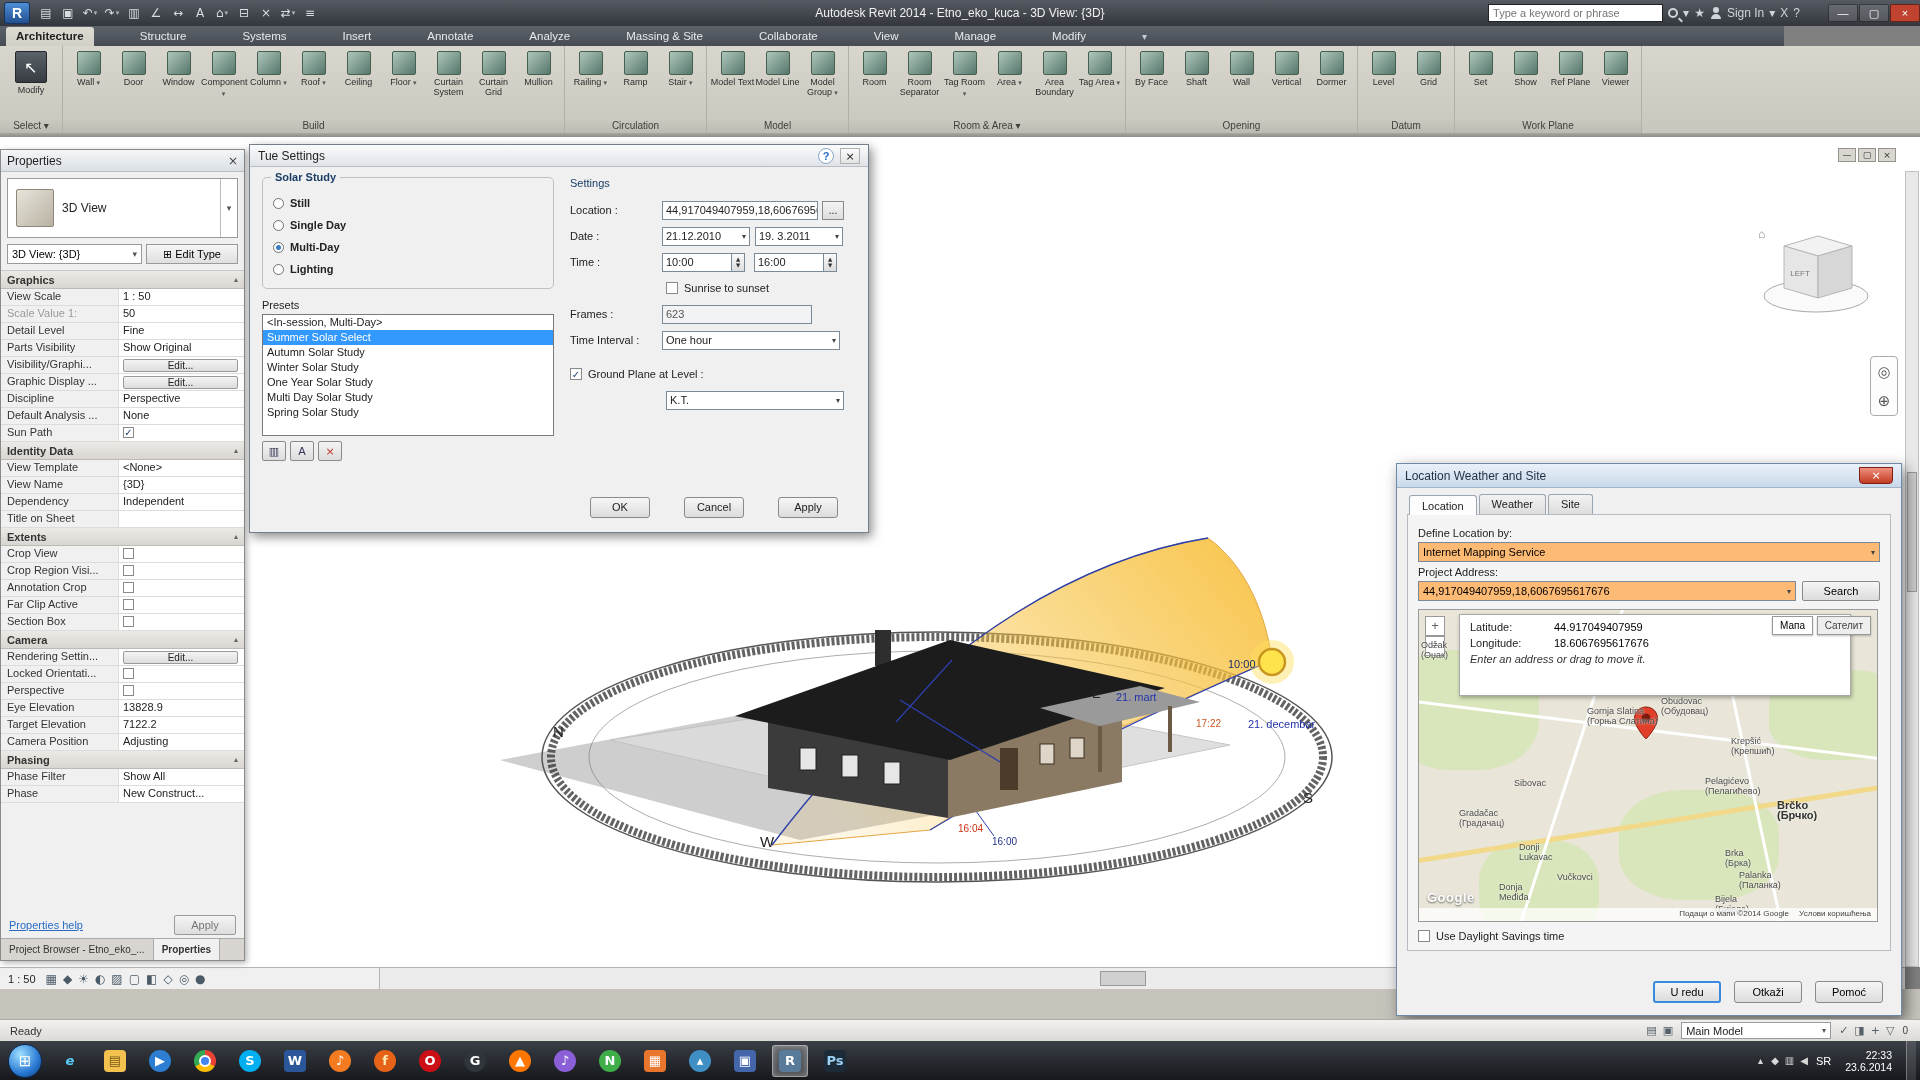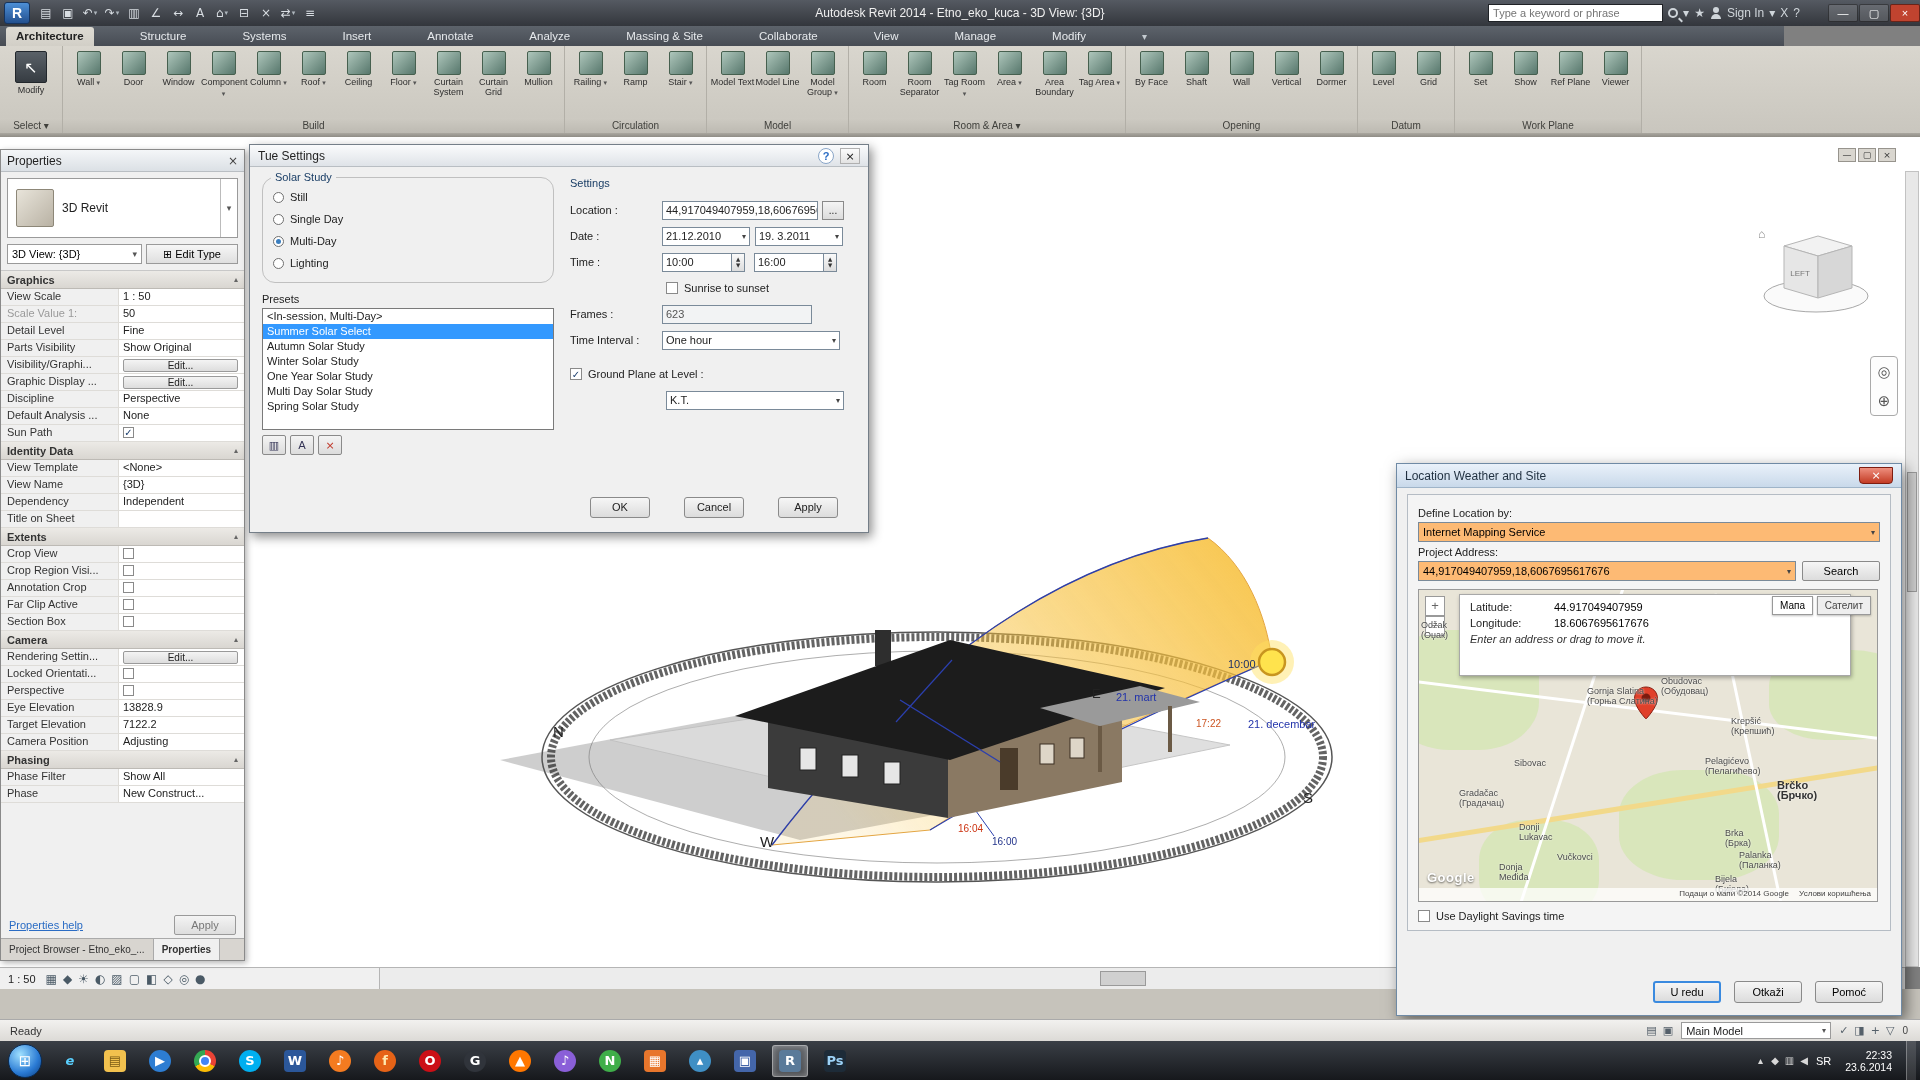--- a/index.html
+++ b/index.html
@@ -117,21 +117,21 @@
   
   #sun-dialog { position:absolute; left:249px; top:144px; width:620px; height:389px; background:#f0f0f0;
     border:1px solid #747e88; box-shadow:3px 4px 10px rgba(0,0,0,.45); z-index:15; }
   #sun-title { height:22px; background:linear-gradient(#fafbfc,#dfe3e8); border-bottom:1px solid #b9bec3;
     display:flex; align-items:center; padding:0 8px; font-size:12px; color:#222; }
   #sun-title .help { margin-left:auto; width:16px; height:16px; border-radius:50%; background:#fff;
     border:1px solid #8aa6c8; color:#2a6cc4; font-size:11px; font-weight:bold; text-align:center; line-height:14px; }
   #sun-title .x { width:20px; height:16px; margin-left:6px; text-align:center; line-height:15px;
     border:1px solid #b0b0b0; background:linear-gradient(#fbfbfb,#e3e3e3); font-size:11px; }
   #sun-body { display:flex; padding:10px 12px 0 12px; gap:16px; }
-  .group { border:1px solid #c0c0c0; border-radius:13px; position:relative; padding:8px 10px 8px 10px; }
+  .group { border:1px solid #c0c0c0; border-radius:5px; position:relative; padding:14px 10px 8px 10px;font-weight:bold; }
   .group-title { position:absolute; top:-7px; left:8px; background:#f0f0f0; padding:0 4px; font-size:11px; color:#1a3e66; }
   .radio-row { display:flex; align-items:center; gap:6px; height:22px; font-size:11px; color:#222; }
   .radio { width:11px; height:11px; border:1px solid #707070; border-radius:50%; background:#fff; position:relative; }
   .radio.sel::after { content:""; position:absolute; inset:2px; border-radius:50%; background:#3a7ebf; }
   #sun-left { width:292px; }
   #presets-label { font-size:11px; margin:10px 0 3px 0; color:#222; }
   #presets-list { border:1px solid #7a7a7a; background:#fff; height:122px; overflow:hidden; }
   .preset-item { font-size:11px; padding:1px 4px; height:15px; white-space:nowrap; color:#222; }
   .preset-item.sel { background:#3399ff; color:#fff; }
   #preset-btns { display:flex; gap:4px; margin-top:5px; }
@@ -565,21 +565,21 @@
   </div>
 <div id="bottomstrip"></div>
 
 <div id="properties">
   <div id="prop-title">
     <span>Properties</span>
     <span class="x glyph">×</span>
   </div>
   <div id="type-selector">
     <div class="cube"></div>
-    <div class="tname">3D Revit</div>
+    <div class="tname">3D View</div>
     <div class="dd glyph">▾</div>
   </div>
   <div id="instance-row">
     <div id="instance-select">
       <span>3D View: {3D}</span>
       <span class="dd glyph">▾</span>
     </div>
     <div id="edit-type-btn">
       <span class="glyph">⊞</span>
       <span>Edit Type</span>
@@ -844,20 +844,25 @@
     <div class="dlg-btn">Apply</div>
   </div>
 </div>
 
 <div id="loc-dialog">
   <div id="loc-title">
     <span>Location Weather and Site</span>
     <span id="loc-close" class="glyph">×</span>
   </div>
   <div id="loc-body">
+    <div id="loc-tabs">
+        <div class="ltab active">Location</div>
+        <div class="ltab">Weather</div>
+        <div class="ltab">Site</div>
+      </div>
     <div id="loc-page">
       <div class="loc-label">Define Location by:</div>
       <div class="loc-select">
         <span>Internet Mapping Service</span>
           <span class="ddarr glyph">▾</span>
       </div>
       <div class="loc-label">Project Address:</div>
       <div id="addr-row">
         <div class="loc-select" id="addr-combo">
           <span>44,917049407959,18,6067695617676</span>

